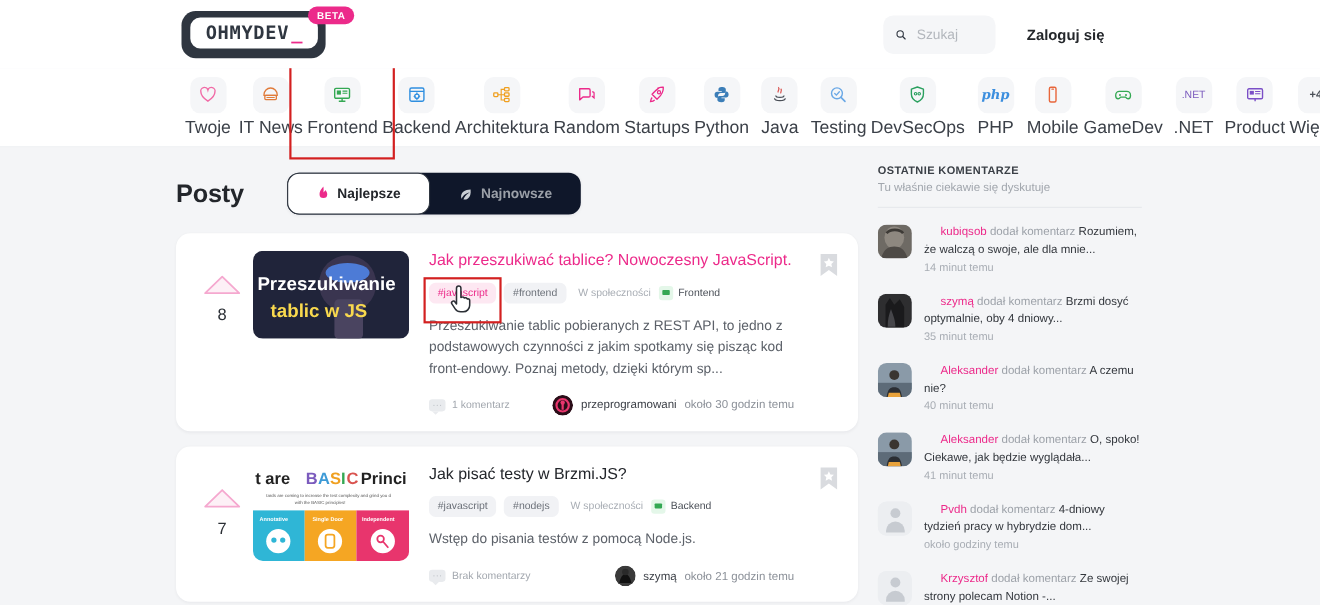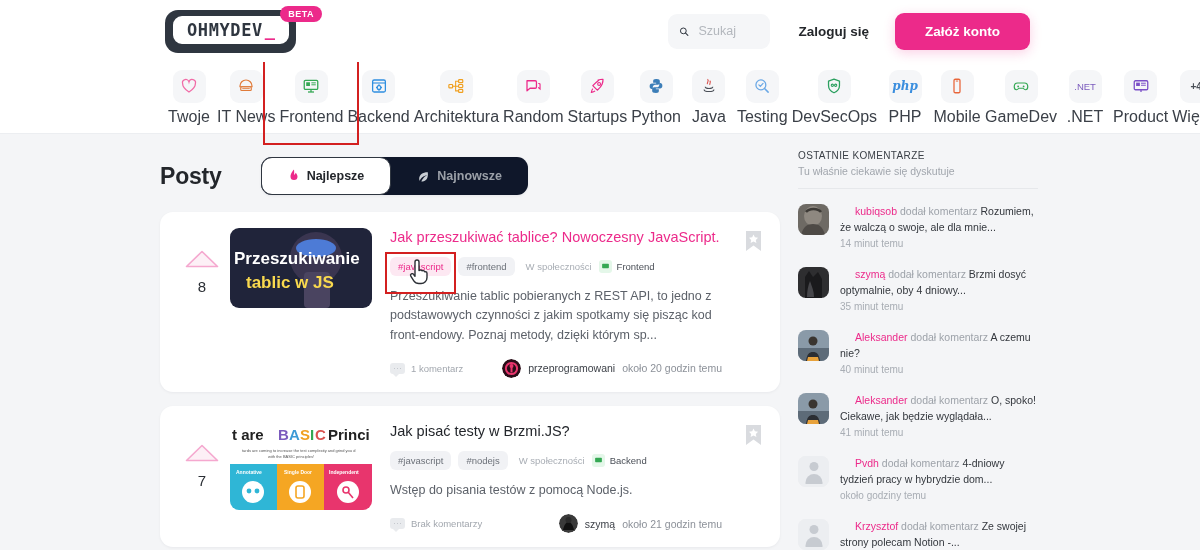--- a/index.html
+++ b/index.html
@@ -221,21 +221,21 @@
     overflow: hidden; flex: 0 0 19px;
   }
   .author-name { color: #3d4148; font-weight: 400; }
   .bookmark {
     position: absolute; top: 18px; right: 18px;
     width: 17px; height: 22px; cursor: pointer;
   }
 
   
   .side-title {
-    font-size: 10px; font-weight: 400; color: #3b4047;
+    font-size: 10px; font-weight: 700; color: #3b4047;
     letter-spacing: 0.35px; margin-bottom: 4px;
   }
   .side-sub { font-size: 10.5px; color: #a1a6ad; margin-bottom: 11px; }
   .side-div { height: 1px; background: #e6e8eb; margin-bottom: 6px; }
   .comment-row {
     display: flex; gap: 11px; padding: 9px 0 9px 0;
     align-items: flex-start;
   }
   .c-avatar {
     width: 31px; height: 31px; border-radius: 8px;
@@ -291,21 +291,20 @@
 
     <div class="header-right">
       <div class="search-container">
         <svg width="13" height="13" viewBox="0 0 24 24" fill="none">
           <circle cx="10.5" cy="10.5" r="7" stroke="#2f3640" stroke-width="2.4"></circle>
           <line x1="16" y1="16" x2="21.5" y2="21.5" stroke="#2f3640" stroke-width="2.6" stroke-linecap="round"></line>
         </svg>
         <input class="search-input" type="text" placeholder="Szukaj" style="">
       </div>
       <span class="login-link">Zaloguj się</span>
-      <button class="signup-btn">Załóż konto</button>
     </div>
   </div>
 
   <div class="catnav" id="catnav">
       <div class="cat">
         <div class="cat-icon">
           <svg width="18" height="18" viewBox="0 0 24 24">
             <path d="M12 20S3.5 14.4 3.5 8.9A4.4 4.4 0 0112 6.6a4.4 4.4 0 018.5 2.3C20.5 14.4 12 20 12 20z" fill="none" stroke="#f16ba6" stroke-width="1.7"></path>
           </svg>
         </div>
@@ -547,21 +546,21 @@
                   <span>1 komentarz</span>
                 </div>
                 <div class="author">
                   <span class="avatar-sm"><svg width="19" height="19" viewBox="0 0 19 19">
                       <circle cx="9.5" cy="9.5" r="9.5" fill="#2a0d18"></circle>
                       <circle cx="9.5" cy="9.5" r="5.6" fill="none" stroke="#e8356d" stroke-width="2"></circle>
                       <path d="M9.5 5.5v8" stroke="#e8356d" stroke-width="2"></path>
                       <circle cx="9.5" cy="7" r="2" fill="#e8356d"></circle>
                     </svg></span>
                   <span class="author-name">przeprogramowani</span>
-                  <span>około 20 godzin temu</span>
+                  <span>około 30 godzin temu</span>
                 </div>
               </div>
             </div>
             <svg class="bookmark" viewBox="0 0 17 22">
               <path d="M1 1h15v20l-7.5-5.5L1 21z" fill="#d9dbdf"></path>
               <path d="M8.5 4.4l1.4 2.9 3.2.4-2.3 2.2.6 3.1-2.9-1.5-2.9 1.5.6-3.1L4 7.7l3.2-.4z" fill="#ffffff"></path>
             </svg>
           </div>
           <div class="card">
             <div class="votes">

